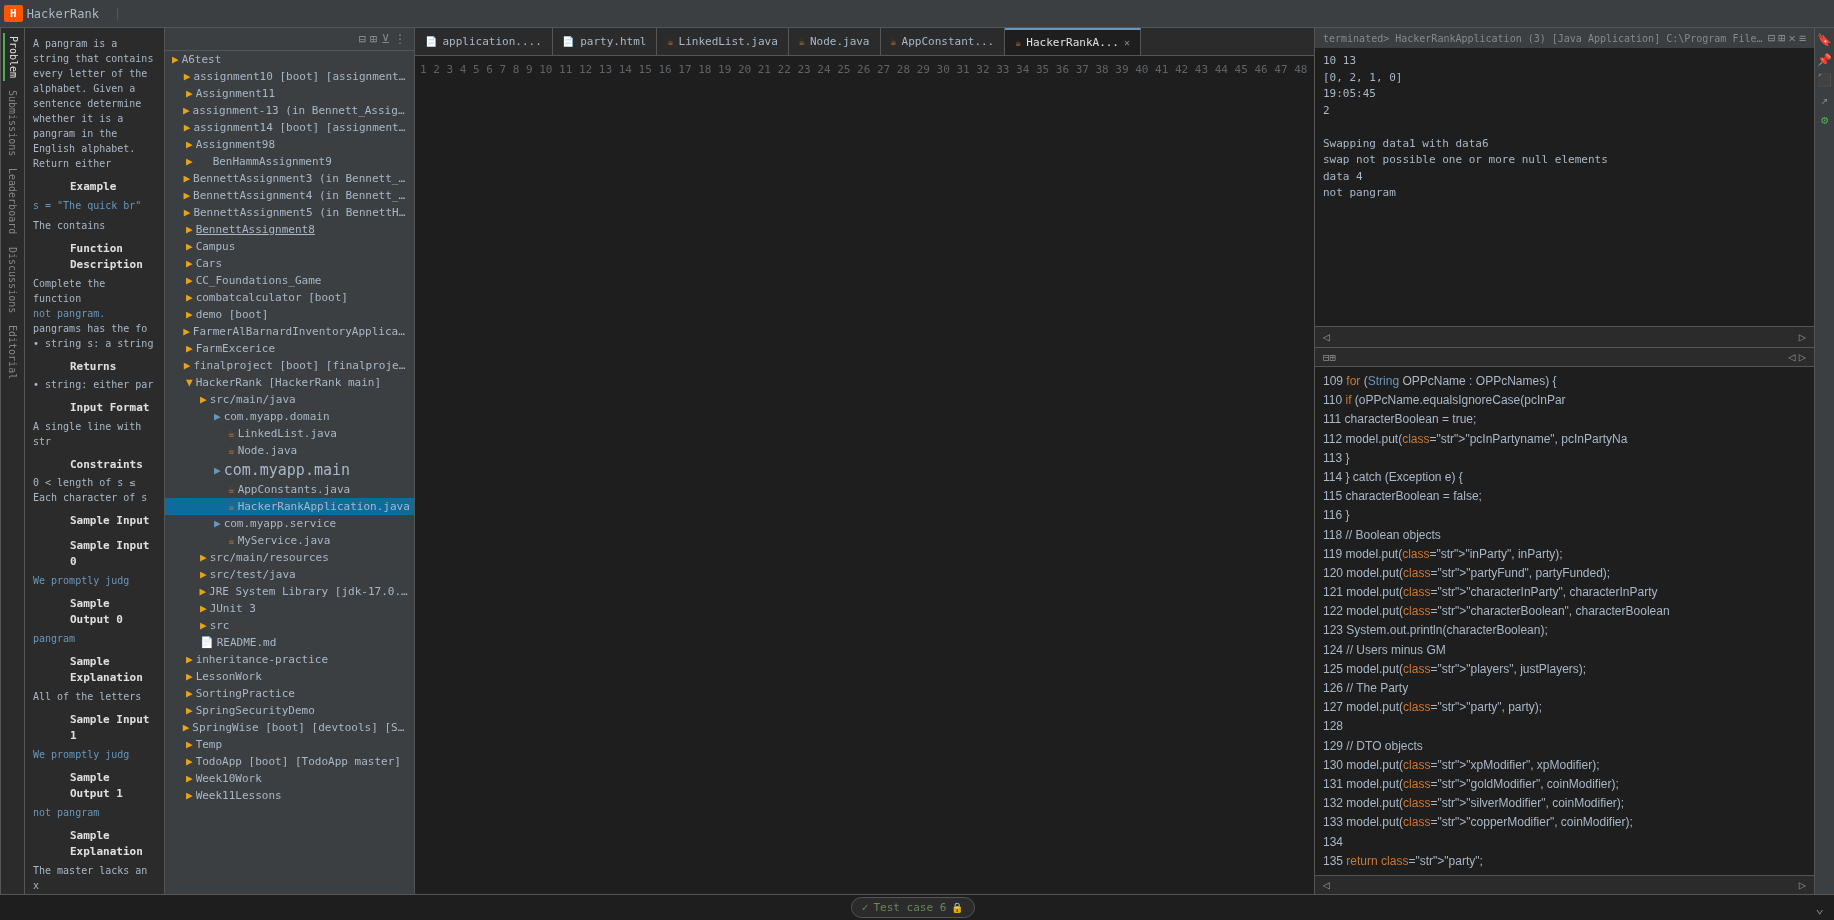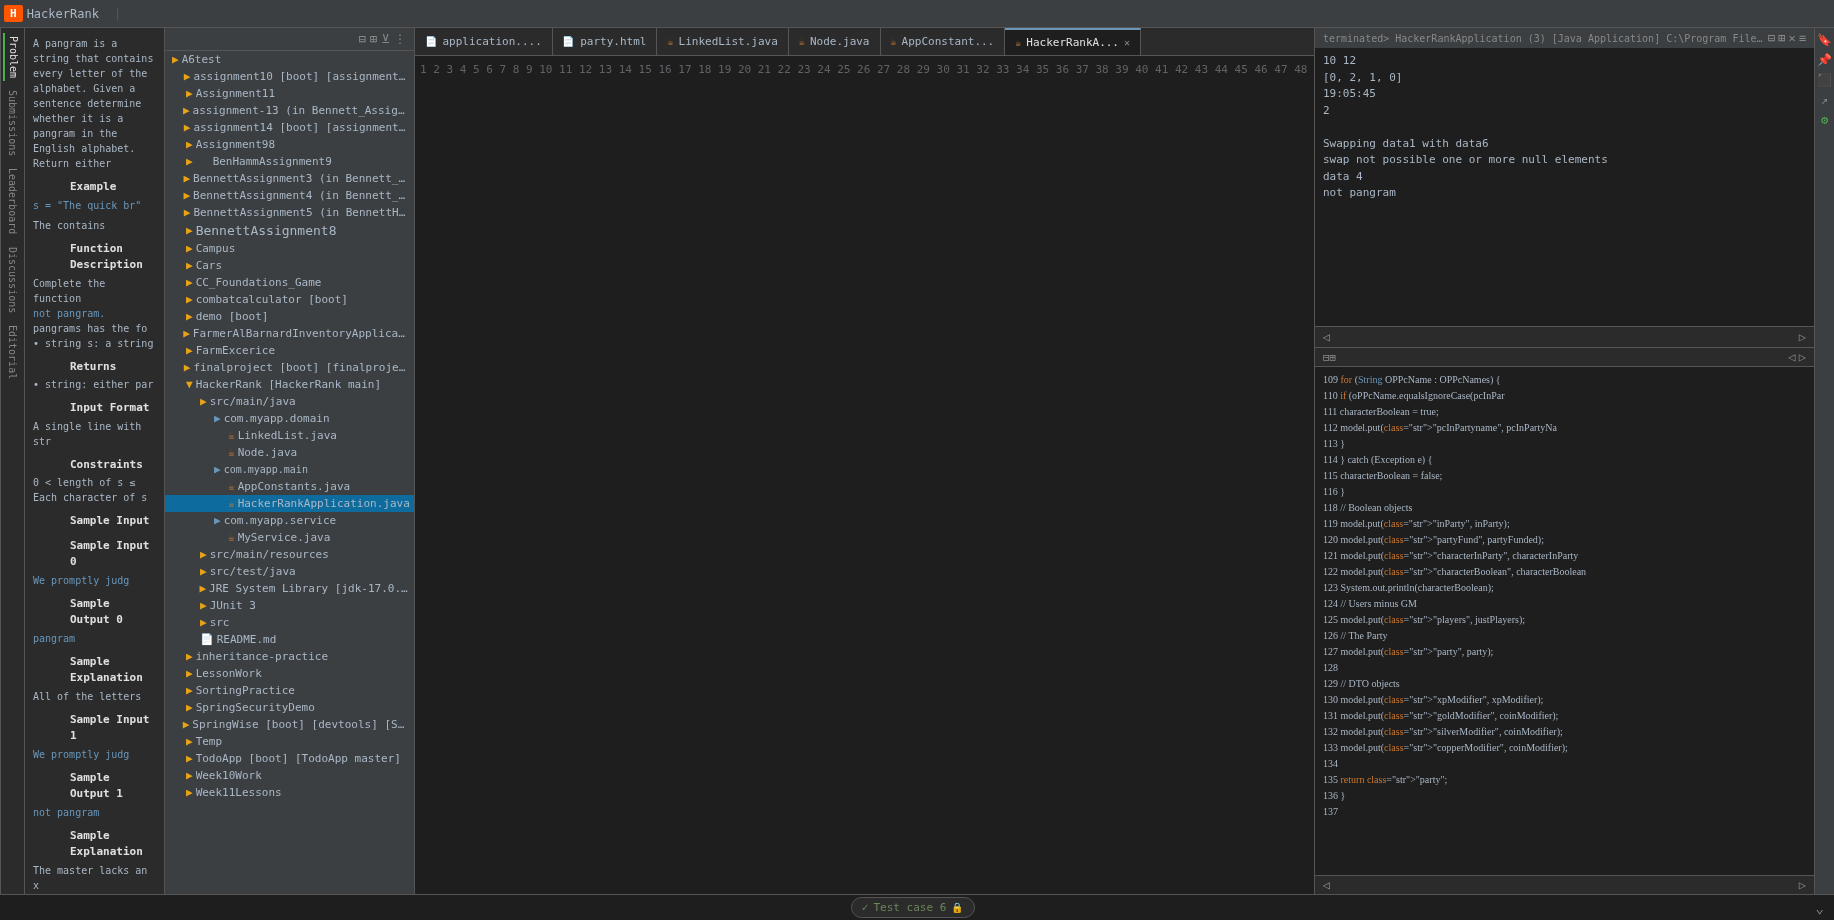--- a/index.html
+++ b/index.html
@@ -181,21 +181,21 @@
           <span style="overflow: hidden; text-overflow: ellipsis; white-space: nowrap; font-size: 11px;">BennettAssignment4 (in Bennett_Assignmen</span>
         </div>
         <div class="tree-item">
           <span class="indent" style="width: 14px; display: inline-block;"></span>
           <span style="color: rgb(232, 163, 23); font-size: 11px;">▶ </span>
           <span style="overflow: hidden; text-overflow: ellipsis; white-space: nowrap; font-size: 11px;">BennettAssignment5 (in BennettH_Assignm</span>
         </div>
         <div class="tree-item">
           <span class="indent" style="width: 14px; display: inline-block;"></span>
           <span style="color: rgb(232, 163, 23); font-size: 11px;">▶ </span>
-          <span style="overflow: hidden; text-overflow: ellipsis; white-space: nowrap; font-size: 13px;">BennettAssignment8</span>
+          <span style="overflow: hidden; text-overflow: ellipsis; white-space: nowrap; font-size: 11px; text-decoration: underline;">BennettAssignment8</span>
         </div>
         <div class="tree-item">
           <span class="indent" style="width: 14px; display: inline-block;"></span>
           <span style="color: rgb(232, 163, 23); font-size: 11px;">▶ </span>
           <span style="overflow: hidden; text-overflow: ellipsis; white-space: nowrap; font-size: 11px;">Campus</span>
         </div>
         <div class="tree-item">
           <span class="indent" style="width: 14px; display: inline-block;"></span>
           <span style="color: rgb(232, 163, 23); font-size: 11px;">▶ </span>
           <span style="overflow: hidden; text-overflow: ellipsis; white-space: nowrap; font-size: 11px;">Cars</span>
@@ -251,21 +251,21 @@
           <span style="overflow: hidden; text-overflow: ellipsis; white-space: nowrap; font-size: 11px;">LinkedList.java</span>
         </div>
         <div class="tree-item">
           <span class="indent" style="width: 56px; display: inline-block;"></span>
           <span style="color: rgb(200, 120, 50); font-size: 11px;">☕ </span>
           <span style="overflow: hidden; text-overflow: ellipsis; white-space: nowrap; font-size: 11px;">Node.java</span>
         </div>
         <div class="tree-item">
           <span class="indent" style="width: 42px; display: inline-block;"></span>
           <span style="color: rgb(104, 151, 187); font-size: 11px;">▶ </span>
-          <span style="overflow: hidden; text-overflow: ellipsis; white-space: nowrap; font-size: 10px;">com.myapp.main</span>
+          <span style="overflow: hidden; text-overflow: ellipsis; white-space: nowrap; font-size: 15px;">com.myapp.main</span>
         </div>
         <div class="tree-item">
           <span class="indent" style="width: 56px; display: inline-block;"></span>
           <span style="color: rgb(200, 120, 50); font-size: 11px;">☕ </span>
           <span style="overflow: hidden; text-overflow: ellipsis; white-space: nowrap; font-size: 11px;">AppConstants.java</span>
         </div>
         <div class="tree-item selected">
           <span class="indent" style="width: 56px; display: inline-block;"></span>
           <span style="color: rgb(200, 120, 50); font-size: 11px;">☕ </span>
           <span style="overflow: hidden; text-overflow: ellipsis; white-space: nowrap; font-size: 11px;">HackerRankApplication.java</span>
@@ -459,21 +459,21 @@
       <div class="console-header">
         <span style="font-size:10px; color:#888; overflow:hidden; white-space:nowrap; text-overflow:ellipsis;">terminated&gt; HackerRankApplication (3) [Java Application] C:\Program Files\Java\jdk-17.0.5\bin\javaw.exe (Ma</span>
         <div style="display:flex; gap:3px; flex-shrink:0;">
           <span style="cursor:pointer; color:#888; font-size:12px;">⊟</span>
           <span style="cursor:pointer; color:#888; font-size:12px;">⊞</span>
           <span style="cursor:pointer; color:#888; font-size:12px;">✕</span>
           <span style="cursor:pointer; color:#888; font-size:12px;">≡</span>
         </div>
       </div>
       <div class="console-output" id="console-output">
-          <div>10 12</div>
+          <div>10 13</div>
           <div>[0, 2, 1, 0]</div>
           <div>19:05:45</div>
           <div>2</div>
           <div>&nbsp;</div>
           <div>Swapping data1 with data6</div>
           <div>swap not possible one or more null elements</div>
           <div>data 4</div>
           <div>not pangram</div>
         </div>
       <div style="display:flex; align-items:center; justify-content:space-between; border-top:1px solid #555; padding:3px 8px; background:#2b2b2b; flex-shrink:0;">
@@ -485,21 +485,21 @@
     <div class="console-bottom">
       <div style="display:flex; justify-content:space-between; align-items:center; background:#2b2b2b; border-bottom:1px solid #555; padding:2px 8px; flex-shrink:0;">
         <div style="display:flex; gap:5px; align-items:center;">
           <span style="color:#888; font-size:11px;">⊟⊞</span>
         </div>
         <div style="display:flex; gap:3px;">
           <span style="color:#888; font-size:12px; cursor:pointer;">◁</span>
           <span style="color:#888; font-size:12px; cursor:pointer;">▷</span>
         </div>
       </div>
-      <div class="code-content-bottom" id="code-bottom-display" style="color:#a9b7c6; font-family:Liberation Serif, serif; font-size:10px; line-height:1.6;">
+      <div class="code-content-bottom" id="code-bottom-display" style="color:#a9b7c6; font-family:Liberation Sans, sans-serif; font-size:12px; line-height:1.6;">
           <div>109    <span class="kw">for</span> (<span class="kw"><span class="type">String</span></span> <span class="cls">OPPcName</span> : <span class="cls">OPPcNames</span>) {</div>
           <div>110       <span class="kw">if</span> (oPPcName.equalsIgnoreCase(pcInPar</div>
           <div>111          characterBoolean = true;</div>
           <div>112          model.put(<span <span="" class="kw">class</span>="str"&gt;"pcInPartyname", pcInPartyNa</div>
           <div>113       }</div>
           <div>114    } catch (<span class="cls">Exception</span> e) {</div>
           <div>115       characterBoolean = false;</div>
           <div>116    }</div>
           <div>118    // <span class="cls">Boolean</span> objects</div>
           <div>119    model.put(<span <span="" class="kw">class</span>="str"&gt;"inParty", inParty);</div>

